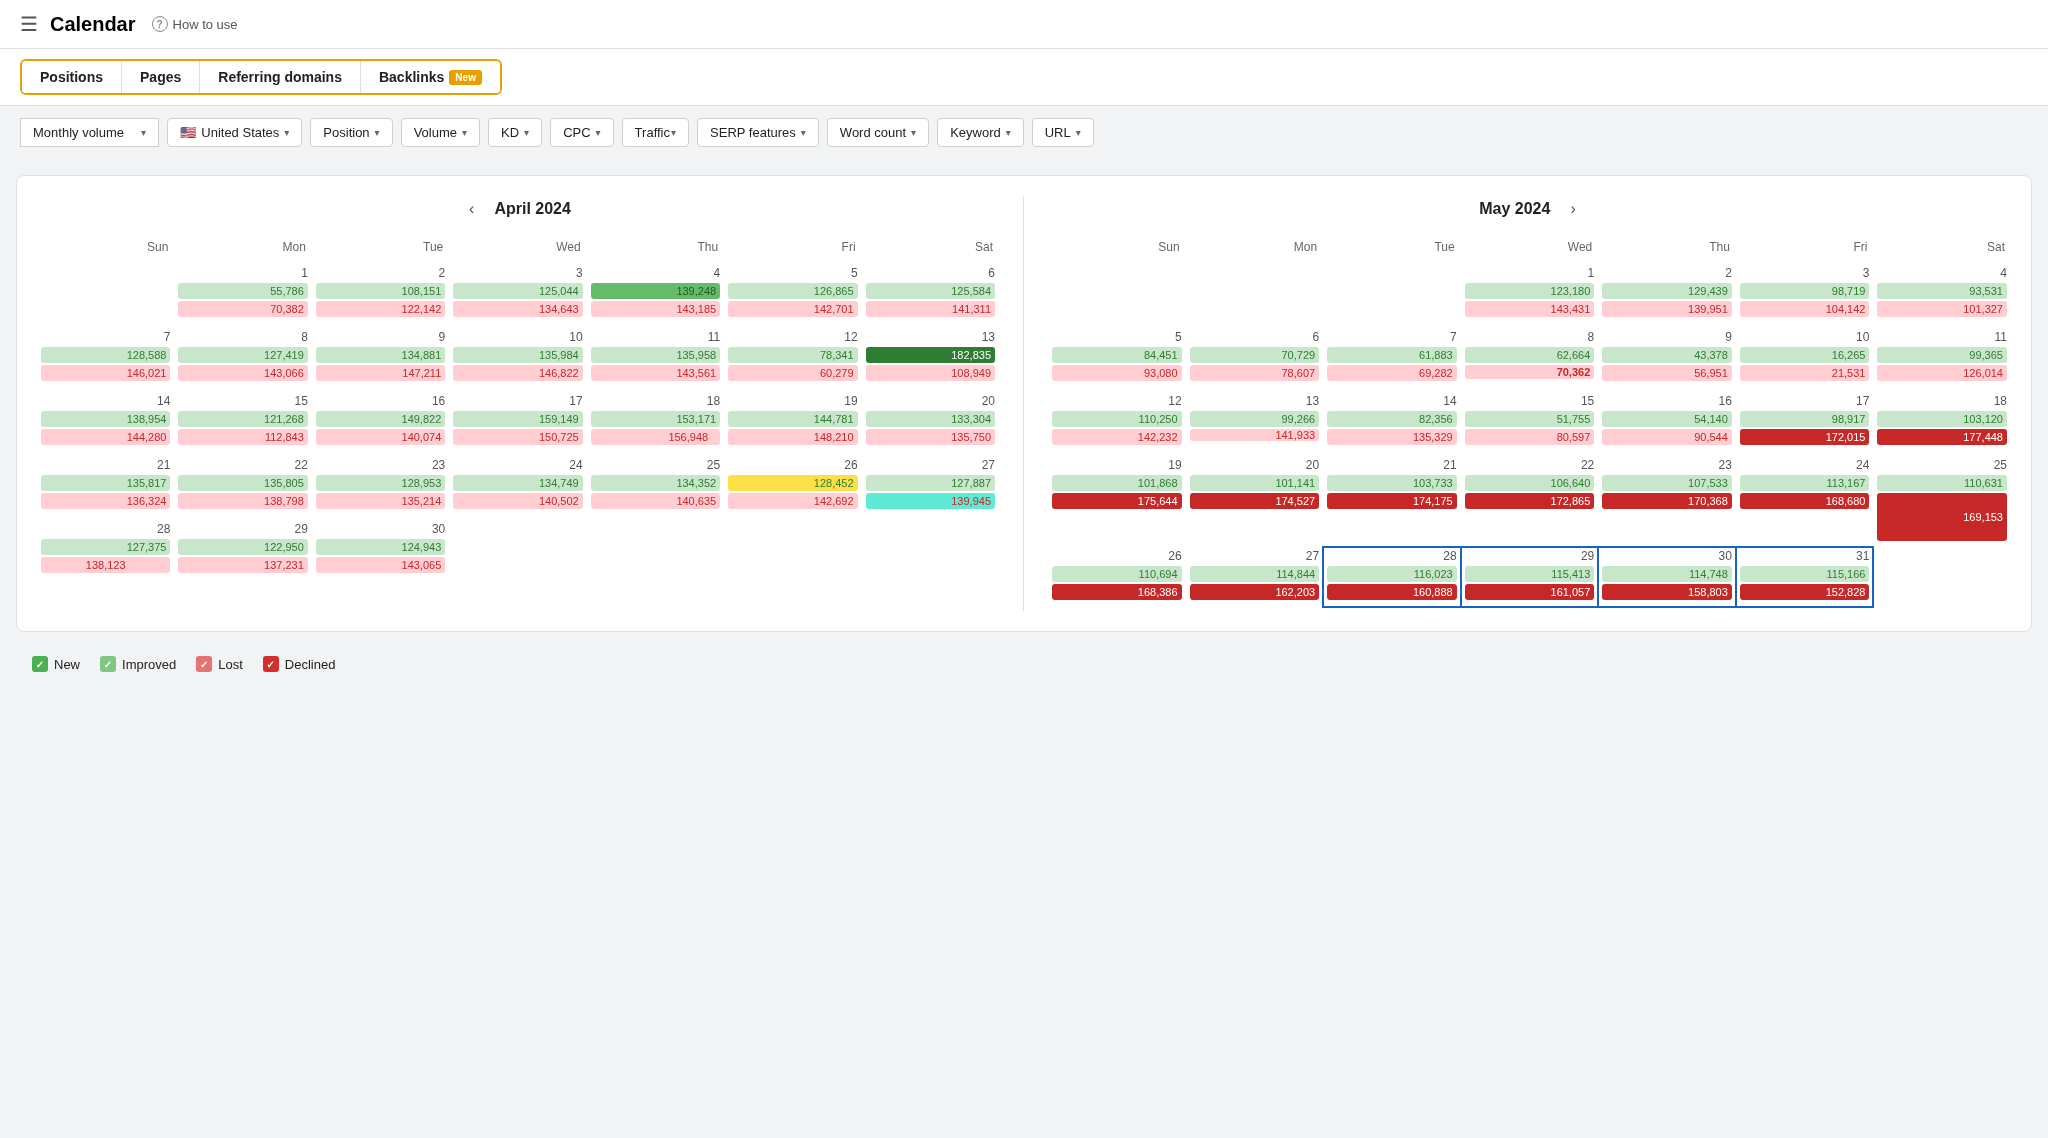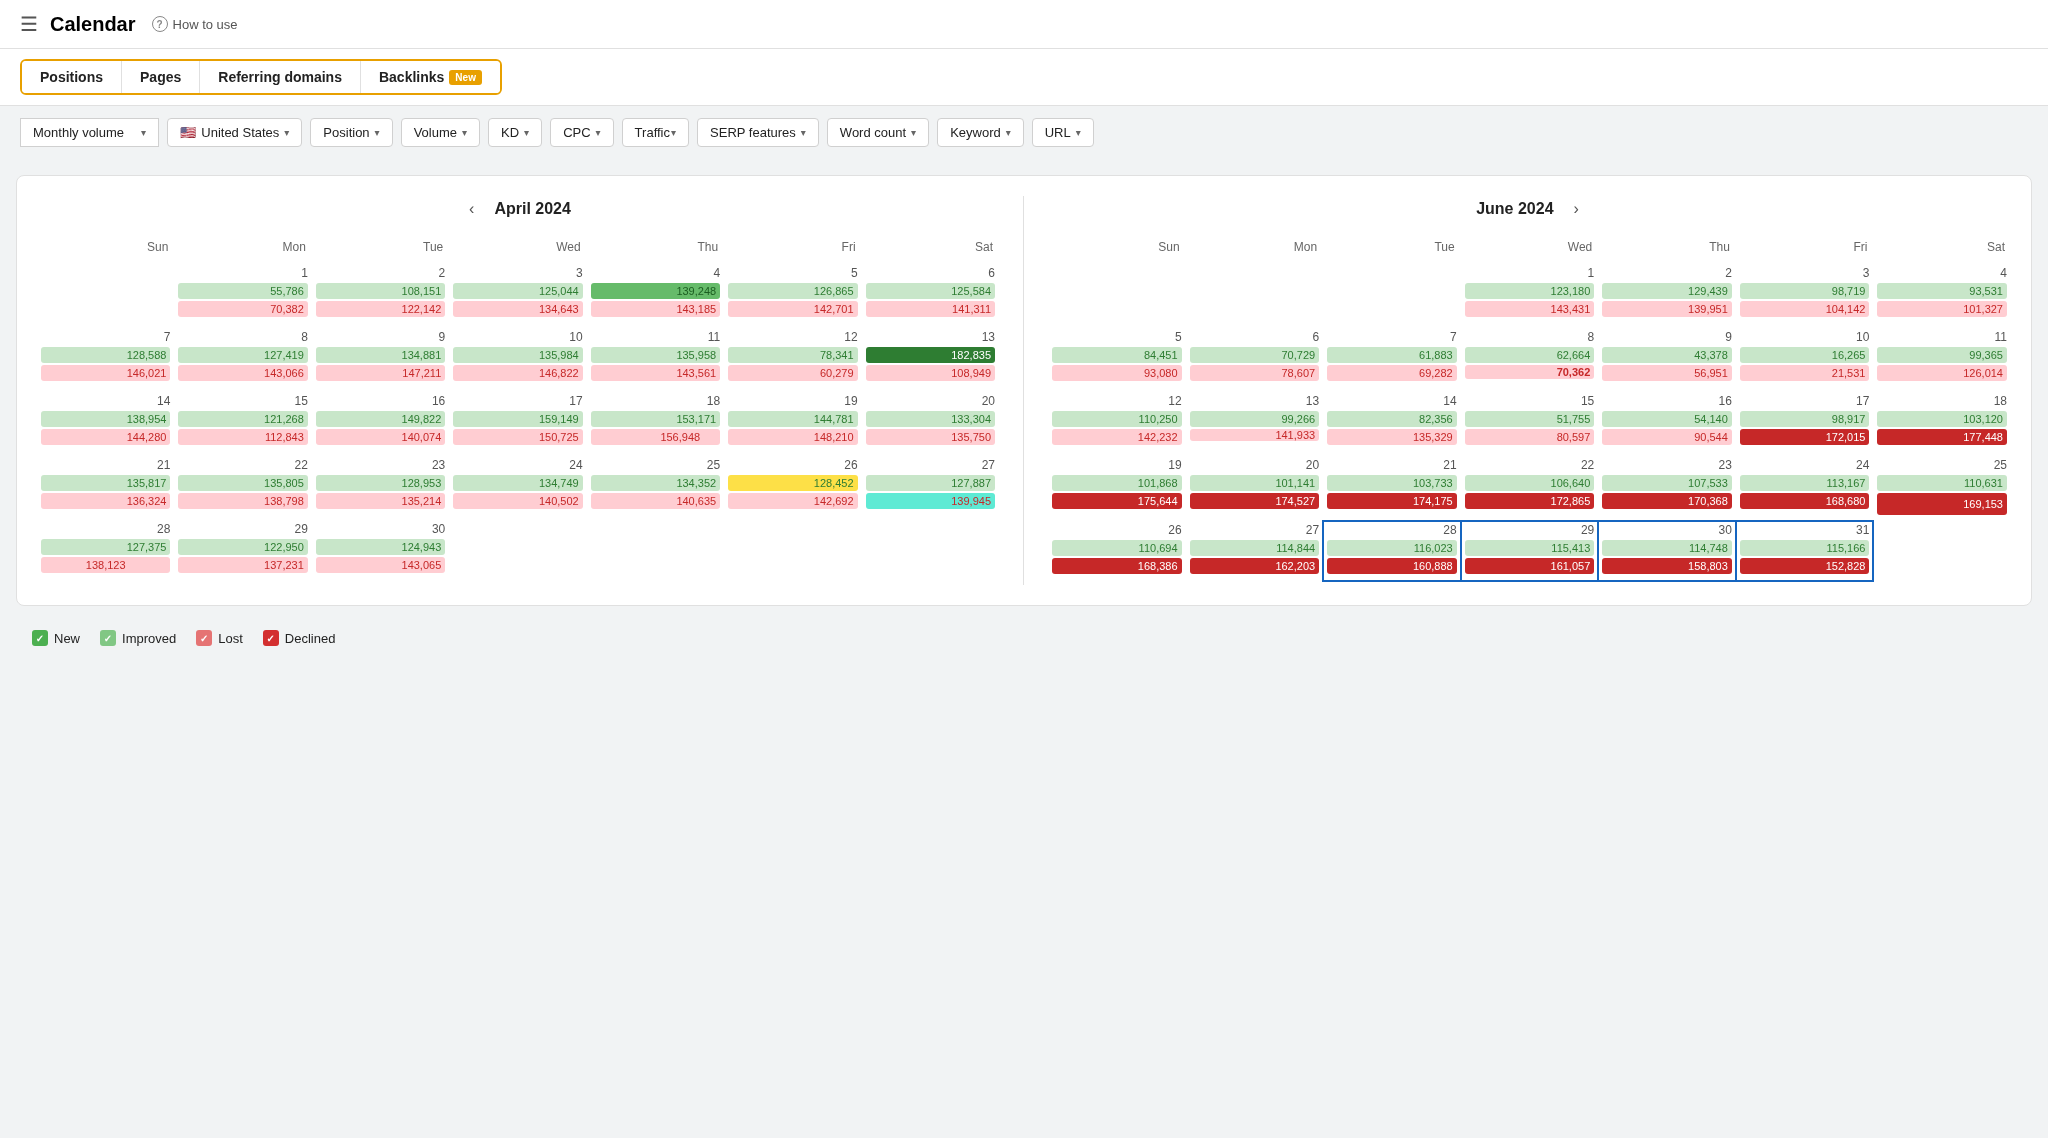--- a/index.html
+++ b/index.html
@@ -184,21 +184,21 @@
             <div style="text-align:right;font-size:11px;padding:2px 4px;border-radius:3px;font-weight:500;background:#ffcdd2;color:#c62828;">140,074</div>
           </div>
         <div style="padding:2px 4px;min-height:60px;">
             <div style="text-align:right;font-size:12px;color:#555;padding-bottom:3px;">17</div>
             <div style="text-align:right;font-size:11px;padding:2px 4px;border-radius:3px;margin-bottom:2px;font-weight:500;background:#c8e6c9;color:#2e7d32;">159,149</div>
             <div style="text-align:right;font-size:11px;padding:2px 4px;border-radius:3px;font-weight:500;background:#ffcdd2;color:#c62828;">150,725</div>
           </div>
         <div style="padding:2px 4px;min-height:60px;">
             <div style="text-align:right;font-size:12px;color:#555;padding-bottom:3px;">18</div>
             <div style="text-align:right;font-size:11px;padding:2px 4px;border-radius:3px;margin-bottom:2px;font-weight:500;background:#c8e6c9;color:#2e7d32;">153,171</div>
-            <div style="text-align:right;font-size:11px;padding:2px 20px;border-radius:3px;font-weight:500;background:#ffcdd2;color:#c62828;">156,948</div>
+            <div style="text-align:right;font-size:11px;padding:2px 12px;border-radius:3px;font-weight:500;background:#ffcdd2;color:#c62828;">156,948</div>
           </div>
         <div style="padding:2px 4px;min-height:60px;">
             <div style="text-align:right;font-size:12px;color:#555;padding-bottom:3px;">19</div>
             <div style="text-align:right;font-size:11px;padding:2px 4px;border-radius:3px;margin-bottom:2px;font-weight:500;background:#c8e6c9;color:#2e7d32;">144,781</div>
             <div style="text-align:right;font-size:11px;padding:2px 4px;border-radius:3px;font-weight:500;background:#ffcdd2;color:#c62828;">148,210</div>
           </div>
         <div style="padding:2px 4px;min-height:60px;">
             <div style="text-align:right;font-size:12px;color:#555;padding-bottom:3px;">20</div>
             <div style="text-align:right;font-size:11px;padding:2px 4px;border-radius:3px;margin-bottom:2px;font-weight:500;background:#c8e6c9;color:#2e7d32;">133,304</div>
             <div style="text-align:right;font-size:11px;padding:2px 4px;border-radius:3px;font-weight:500;background:#ffcdd2;color:#c62828;">135,750</div>
@@ -261,21 +261,21 @@
           </div>
         <div style="min-height:60px;"></div>
         <div style="min-height:60px;"></div>
         <div style="min-height:60px;"></div>
         <div style="min-height:60px;"></div>
       </div>
     </div>
 
     <div style="padding-left:24px;">
       <div style="display:flex;align-items:center;justify-content:center;margin-bottom:14px;gap:16px;">
-        <span style="font-size:16px;font-weight:700;">June 2024</span>
+        <span style="font-size:16px;font-weight:700;">May 2024</span>
         <button style="background:none;border:none;cursor:pointer;font-size:16px;color:#555;padding:4px;">›</button>
       </div>
       <div style="display:grid;grid-template-columns:repeat(7,1fr);margin-bottom:6px;">
         <span style="text-align:right;padding:4px 6px;font-size:12px;color:#666;font-weight:500;">Sun</span>
         <span style="text-align:right;padding:4px 6px;font-size:12px;color:#666;font-weight:500;">Mon</span>
         <span style="text-align:right;padding:4px 6px;font-size:12px;color:#666;font-weight:500;">Tue</span>
         <span style="text-align:right;padding:4px 6px;font-size:12px;color:#666;font-weight:500;">Wed</span>
         <span style="text-align:right;padding:4px 6px;font-size:12px;color:#666;font-weight:500;">Thu</span>
         <span style="text-align:right;padding:4px 6px;font-size:12px;color:#666;font-weight:500;">Fri</span>
         <span style="text-align:right;padding:4px 6px;font-size:12px;color:#666;font-weight:500;">Sat</span>
@@ -410,21 +410,21 @@
             <div style="text-align:right;font-size:11px;padding:2px 4px;border-radius:3px;font-weight:500;background:#c62828;color:#fff;">170,368</div>
           </div>
         <div style="padding:2px 4px;min-height:60px;">
             <div style="text-align:right;font-size:12px;color:#555;padding-bottom:3px;">24</div>
             <div style="text-align:right;font-size:11px;padding:2px 4px;border-radius:3px;margin-bottom:2px;font-weight:500;background:#c8e6c9;color:#2e7d32;">113,167</div>
             <div style="text-align:right;font-size:11px;padding:2px 4px;border-radius:3px;font-weight:500;background:#c62828;color:#fff;">168,680</div>
           </div>
         <div style="padding:2px 4px;min-height:60px;">
             <div style="text-align:right;font-size:12px;color:#555;padding-bottom:3px;">25</div>
             <div style="text-align:right;font-size:11px;padding:2px 4px;border-radius:3px;margin-bottom:2px;font-weight:500;background:#c8e6c9;color:#2e7d32;">110,631</div>
-            <div style="text-align:right;font-size:11px;padding:5px 4px;border-radius:3px;font-weight:500;background:#c62828;color:#fff;">169,153</div>
+            <div style="text-align:right;font-size:11px;padding:18px 4px;border-radius:3px;font-weight:500;background:#c62828;color:#fff;">169,153</div>
           </div>
       </div>
 
       <div style="display:grid;grid-template-columns:repeat(7,1fr);margin-bottom:4px;">
         <div style="padding:2px 4px;min-height:60px;">
             <div style="text-align:right;font-size:12px;color:#555;padding-bottom:3px;">26</div>
             <div style="text-align:right;font-size:11px;padding:2px 4px;border-radius:3px;margin-bottom:2px;font-weight:500;background:#c8e6c9;color:#2e7d32;">110,694</div>
             <div style="text-align:right;font-size:11px;padding:2px 4px;border-radius:3px;font-weight:500;background:#c62828;color:#fff;">168,386</div>
           </div>
         <div style="padding:2px 4px;min-height:60px;">

